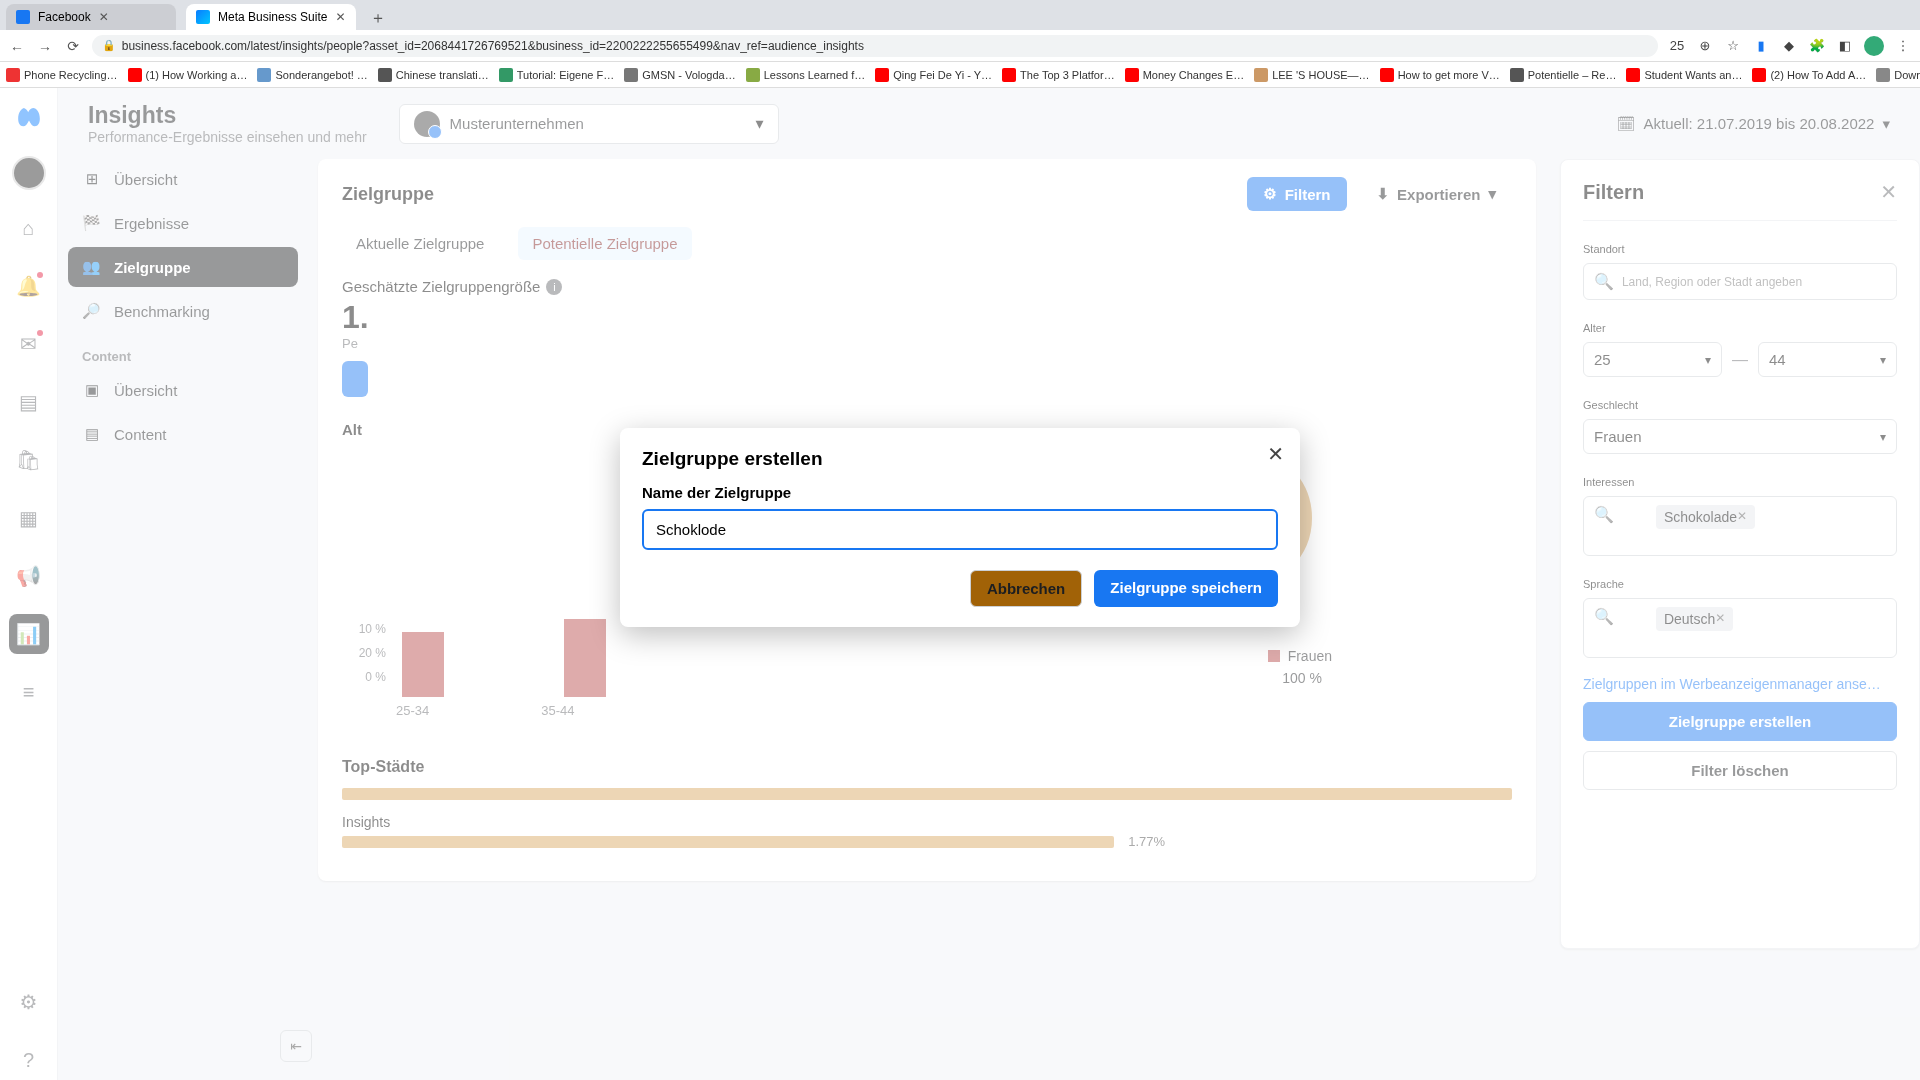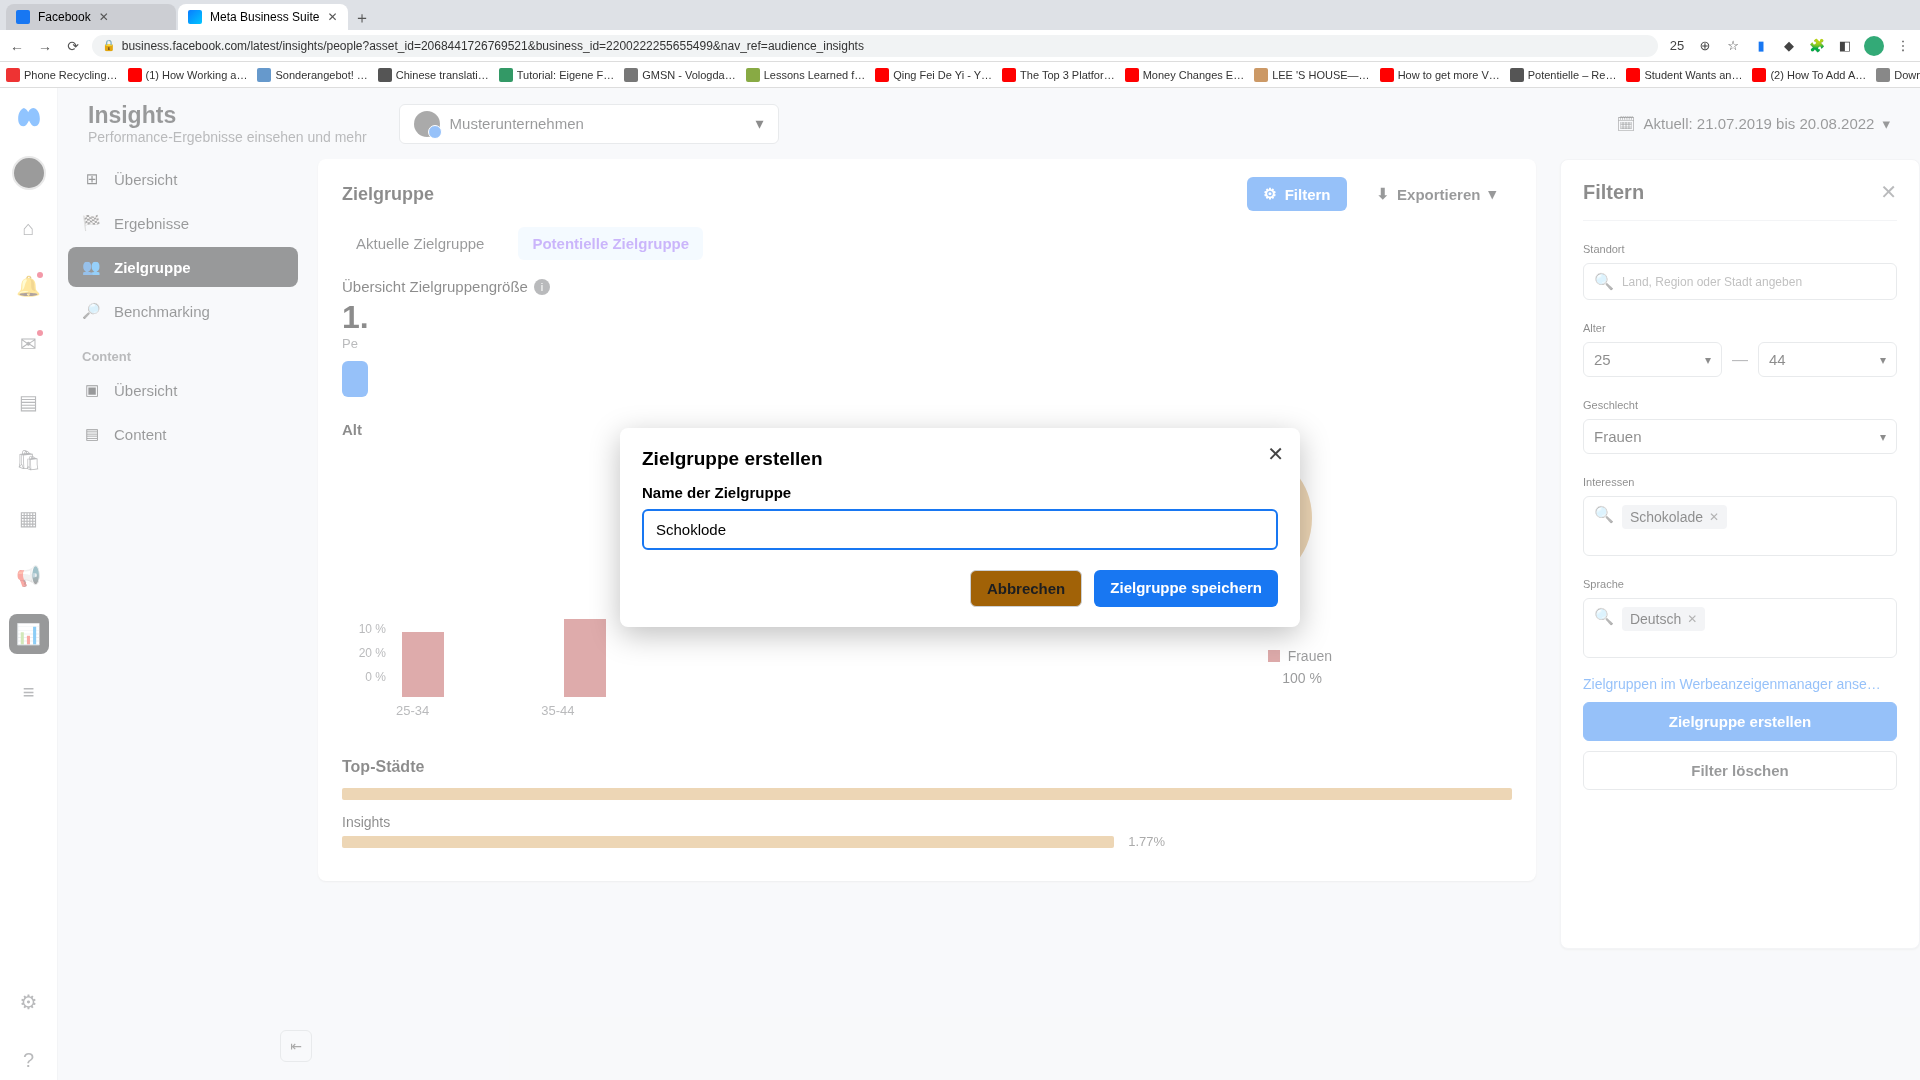--- a/index.html
+++ b/index.html
@@ -1,20 +1,20 @@
 <!DOCTYPE html>
 <html><head>
 <meta charset="utf-8">
 <style>
   * { margin: 0; padding: 0; box-sizing: border-box; font-family: -apple-system, BlinkMacSystemFont, "Segoe UI", Helvetica, Arial, sans-serif; }
   body { width: 1920px; height: 1080px; overflow: hidden; background: #f0f2f5; }
 
   
   .browser-tabs { height: 30px; background: #dee1e6; display: flex; align-items: flex-end; padding-left: 6px; }
-  .tab { height: 26px; background: #fff; border-radius: 8px 8px 0 0; padding: 0 10px; display: flex; align-items: center; gap: 8px; font-size: 12px; margin-right: 2px; min-width: 170px; }
+  .tab { height: 26px; background: #fff; border-radius: 8px 8px 0 0; padding: 0 10px; display: flex; align-items: center; gap: 8px; font-size: 12px; margin-right: 10px; min-width: 170px; }
   .tab.inactive { background: #ccced3; }
   .tab-favicon { width: 14px; height: 14px; border-radius: 2px; }
   .tab-close { font-size: 12px; color: #555; }
   .newtab { width: 24px; height: 24px; display:flex; align-items:center; justify-content:center; font-size:16px; color:#555; }
   .addr-bar { height: 32px; background: #fff; display: flex; align-items: center; padding: 0 8px; gap: 10px; border-bottom: 1px solid #ddd; }
   .nav-btn { width: 18px; height:18px; display:flex; align-items:center; justify-content:center; color:#555; font-size:14px;}
   .url-field { flex: 1; height: 22px; background: #f1f3f4; border-radius: 11px; padding: 0 10px; display:flex; align-items:center; gap:6px; font-size:12px; color:#333; }
   .lock { font-size: 11px; color: #666; }
   .addr-icons { display:flex; gap:10px; align-items:center; font-size:13px; color:#444; }
   .addr-icons span { width:18px; text-align:center; }
@@ -63,21 +63,21 @@
 
   .card-head { display:flex; align-items:center; }
   .card-title { font-size:18px; font-weight:700; }
   .head-actions { margin-left:auto; display:flex; gap:14px; align-items:center; }
   .btn { display:flex; align-items:center; gap:8px; padding:8px 16px; border-radius:6px; font-size:15px; font-weight:600; }
   .btn.primary { background:#1877f2; color:#fff; }
   .btn.ghost { color:#1c1e21; }
 
   .tabs { display:flex; gap:20px; margin-top:16px; }
   .tabpill { padding:8px 14px; border-radius:6px; font-size:15px; color:#1c1e21; }
-  .tabpill.active { background:#e7f3ff; color:#8b5cf6; font-weight:700; }
+  .tabpill.active { background:#e7f3ff; color:#7f1d1d; font-weight:400; }
 
   .section-label { margin-top:18px; font-size:15px; display:flex; align-items:center; gap:6px;}
   .bignum { font-size:32px; font-weight:700; margin-top:4px;}
   .chart-area { position:relative; height:300px; margin-top:10px; }
   .donut { position:absolute; right:200px; top:0; width:140px; height:140px; border-radius:50%; border:30px solid #d8a45b; }
   .bars-box { position:absolute; left:0; bottom:30px; }
   .ylabel { font-size:12px; color:#65676b; text-align:right; width:44px; line-height:24px;}
   .bars-row { display:flex; align-items:flex-end; gap:120px; margin-left:60px; height:80px;}
   .bar { width:42px; background:#b74545; }
   .bar1{ height:65px;} .bar2{ height:78px;}
@@ -99,21 +99,21 @@
   .filter-head { display:flex; align-items:center; }
   .filter-head h2 { font-size:20px; font-weight:700; }
   .filter-head .x { margin-left:auto; font-size:20px; color:#65676b;}
   .fgroup-label { font-size:11px; font-weight:400; margin-top:22px; margin-bottom:8px;}
   .finput { display:flex; align-items:center; gap:8px; border:1px solid #ccd0d5; border-radius:6px; padding:8px 10px; }
   .finput input { border:none; outline:none; font-size:12px; flex:1; background:transparent; }
   .frow { display:flex; align-items:center; gap:10px;}
   .fsel { flex:1; border:1px solid #ccd0d5; border-radius:6px; padding:8px 10px; display:flex; align-items:center; font-size:15px;}
   .fsel span:last-child{ margin-left:auto; font-size:12px;}
   .dash { color:#65676b; }
-  .chip { display:inline-flex; align-items:center; gap:6px; background:#e4e6eb; border-radius:4px; padding:4px 8px; font-size:14px;}
+  .chip { display:inline-flex; background:#e4e6eb; border-radius:4px; padding:4px 8px; font-size:14px;margin-left:34px;}
   .chip .cx { font-size:12px; color:#555;}
   .chipbox { border:1px solid #ccd0d5; border-radius:6px; padding:8px 10px; min-height:60px; display:flex; gap:8px; align-items:flex-start;}
   .link { color:#1877f2; font-size:14px; margin-top:18px; display:block;}
   .wide-btn { width:100%; text-align:center; padding:10px; border-radius:6px; font-size:15px; font-weight:600; margin-top:10px;}
   .wide-btn.primary { background:#1877f2; color:#fff; border:1px solid #1877f2;}
   .wide-btn.ghost { background:#fff; color:#1c1e21; border:1px solid #ccd0d5;}
 
   
   .scrim { position:absolute; inset:0; background:rgba(255,255,255,.55); z-index:50; pointer-events:none;}
   .modal { position:absolute; z-index:60; left:620px; top:340px; width:680px; background:#fff; border-radius:8px; box-shadow:0 8px 30px rgba(0,0,0,.25); padding:20px 22px;}
@@ -317,21 +317,21 @@
               </div>
             </div>
           </div>
 
           <div class="tabs">
             <div class="tabpill">Aktuelle Zielgruppe</div>
             <div class="tabpill active">Potentielle Zielgruppe</div>
           </div>
 
           <div class="section-label">
-            <span>Übersicht Zielgruppengröße</span>
+            <span>Geschätzte Zielgruppengröße</span>
             <span style="width:16px;height:16px;border-radius:50%;background:#65676b;color:#fff;font-size:11px;display:inline-flex;align-items:center;justify-content:center">i</span>
           </div>
           <div class="bignum">1.</div>
           <div style="font-size:13px;color:#65676b">Pe</div>
           <div style="margin-top:10px"><span style="display:inline-block;background:#1877f2;width:26px;height:36px;border-radius:6px"></span></div>
 
           <div class="section-label" style="margin-top:20px;font-weight:600">Alt</div>
 
           <div class="chart-area">
             <div class="donut"></div>

